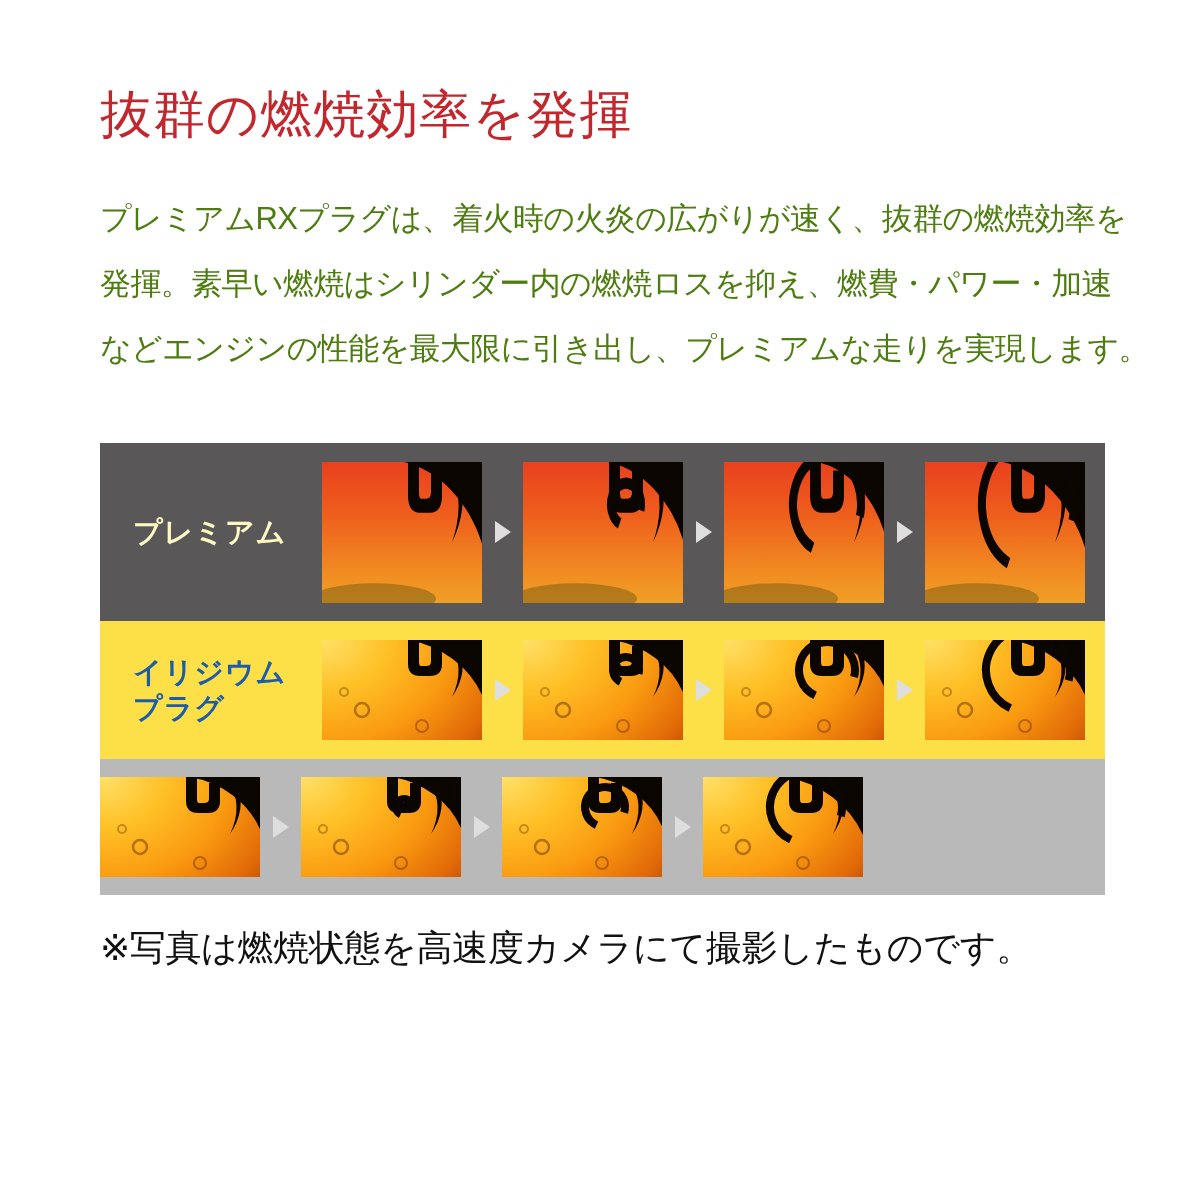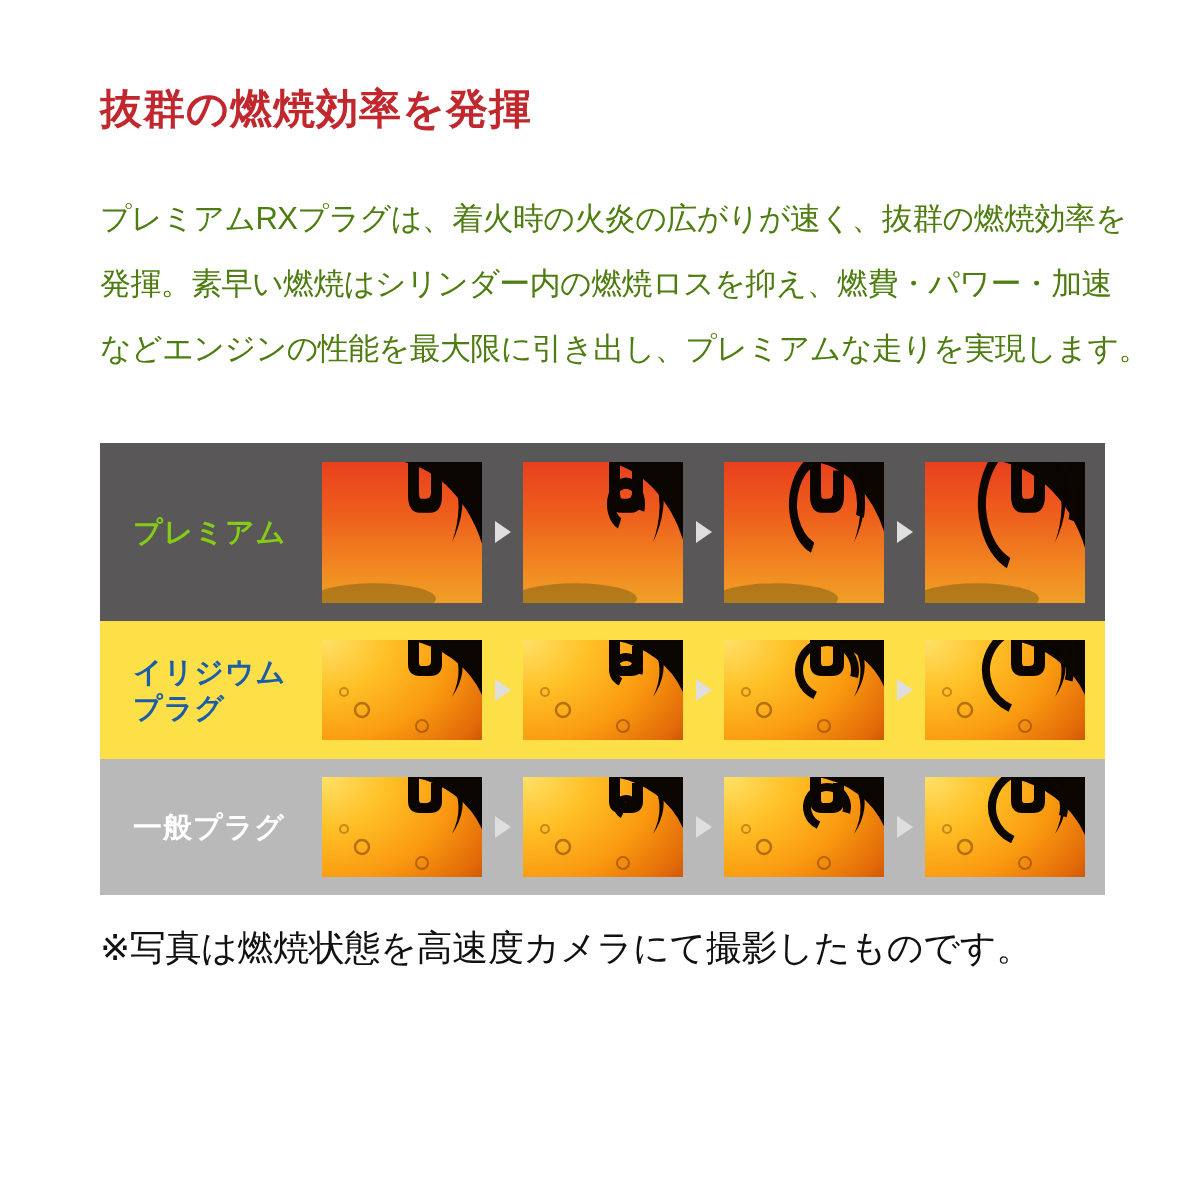--- a/index.html
+++ b/index.html
@@ -5,21 +5,21 @@
   html,body{margin:0;padding:0;background:#ffffff;}
   .page{
     position:relative;
     width:1200px;height:1200px;
     background:#ffffff;
     overflow:hidden;
     font-family:"Liberation Sans","DejaVu Sans",sans-serif;
   }
   .heading{
     position:absolute;left:100px;top:86px;margin:0;
-    font-size:42px;font-weight:bold;letter-spacing:1px;line-height:1.1;
+    font-size:52px;font-weight:normal;letter-spacing:1px;line-height:1.1;
   }
   .body-text{
     position:absolute;left:100px;top:186px;width:1030px;
     font-size:31px;line-height:65px;font-weight:500;letter-spacing:-0.02em;
   }
   .body-line{white-space:nowrap;}
   .comparison-table{
     position:absolute;left:100px;top:443px;width:1005px;
   }
   .row{display:flex;align-items:stretch;}
@@ -52,21 +52,21 @@
   <h1 class="heading" style="color: rgb(193, 39, 45);">抜群の燃焼効率を発揮</h1>
 
   <div class="body-text" style="color: #4d7c0f;">
     <div class="body-line">プレミアムRXプラグは、着火時の火炎の広がりが速く、抜群の燃焼効率を</div>
     <div class="body-line">発揮。素早い燃焼はシリンダー内の燃焼ロスを抑え、燃費・パワー・加速</div>
     <div class="body-line">などエンジンの性能を最大限に引き出し、プレミアムな走りを実現します。</div>
   </div>
 
   <div class="comparison-table">
       <div class="row row-0" style="background: rgb(89, 87, 87);">
-        <div class="row-label" style="color: #84cc16;">
+        <div class="row-label" style="color: #fef9c3;">
           <span>プレミアム</span>
         </div>
         <div class="photos">
           <div class="photo">
             <svg viewBox="0 0 160 100" preserveAspectRatio="none" xmlns="http://www.w3.org/2000/svg">
     <defs>
                 <linearGradient id="g0" x1="0" y1="0" x2="0" y2="1">
       <stop offset="0" stop-color="#e73220"></stop>
                   <stop offset="0.3" stop-color="#ee5d1c"></stop>
       <stop offset="0.55" stop-color="#f18e22"></stop>
@@ -257,23 +257,20 @@
        <circle cx="22" cy="52" r="4" fill="none" stroke="rgba(90,35,0,0.35)" stroke-width="2"></circle>
     <path d="M160,0 L85.9,0 A 99.8 90.3 0 0 1 160,55.1 Z" fill="#0b0500"></path>
     <path d="M86,0 L86,24 Q86,36 98,36 L108,36 Q120,36 120,24 L120,6 L109,6 L109,22 Q109,26 104,26 L99,26 Q97,26 97,22 L97,0 Z" fill="#0b0500"></path>
     <path d="M128,4 Q144,28 130,57 Q147,32 137,8 Z" fill="#0b0500"></path>
     <circle cx="103" cy="30" r="42" fill="none" stroke="#0b0602" stroke-width="8" stroke-dasharray="190.0 73.9" transform="rotate(115 103 30)"></circle>
   </svg>
           </div>
         </div>
       </div>
       <div class="row row-2" style="background: rgb(185, 185, 186);">
-        <div class="row-label" style="color: rgb(255, 255, 255);">
-          <span>一般プラグ</span>
-        </div>
         <div class="photos">
           <div class="photo">
             <svg viewBox="0 0 160 100" preserveAspectRatio="none" xmlns="http://www.w3.org/2000/svg">
     <defs>
                 <radialGradient id="g8" cx="0.25" cy="0.1" r="1.15">
       <stop offset="0" stop-color="#ffe067"></stop>
                   <stop offset="0.25" stop-color="#ffc026"></stop>
       <stop offset="0.5" stop-color="#fa9a10"></stop>
                   <stop offset="0.72" stop-color="#e26a08"></stop>
       <stop offset="0.88" stop-color="#b04106"></stop>

